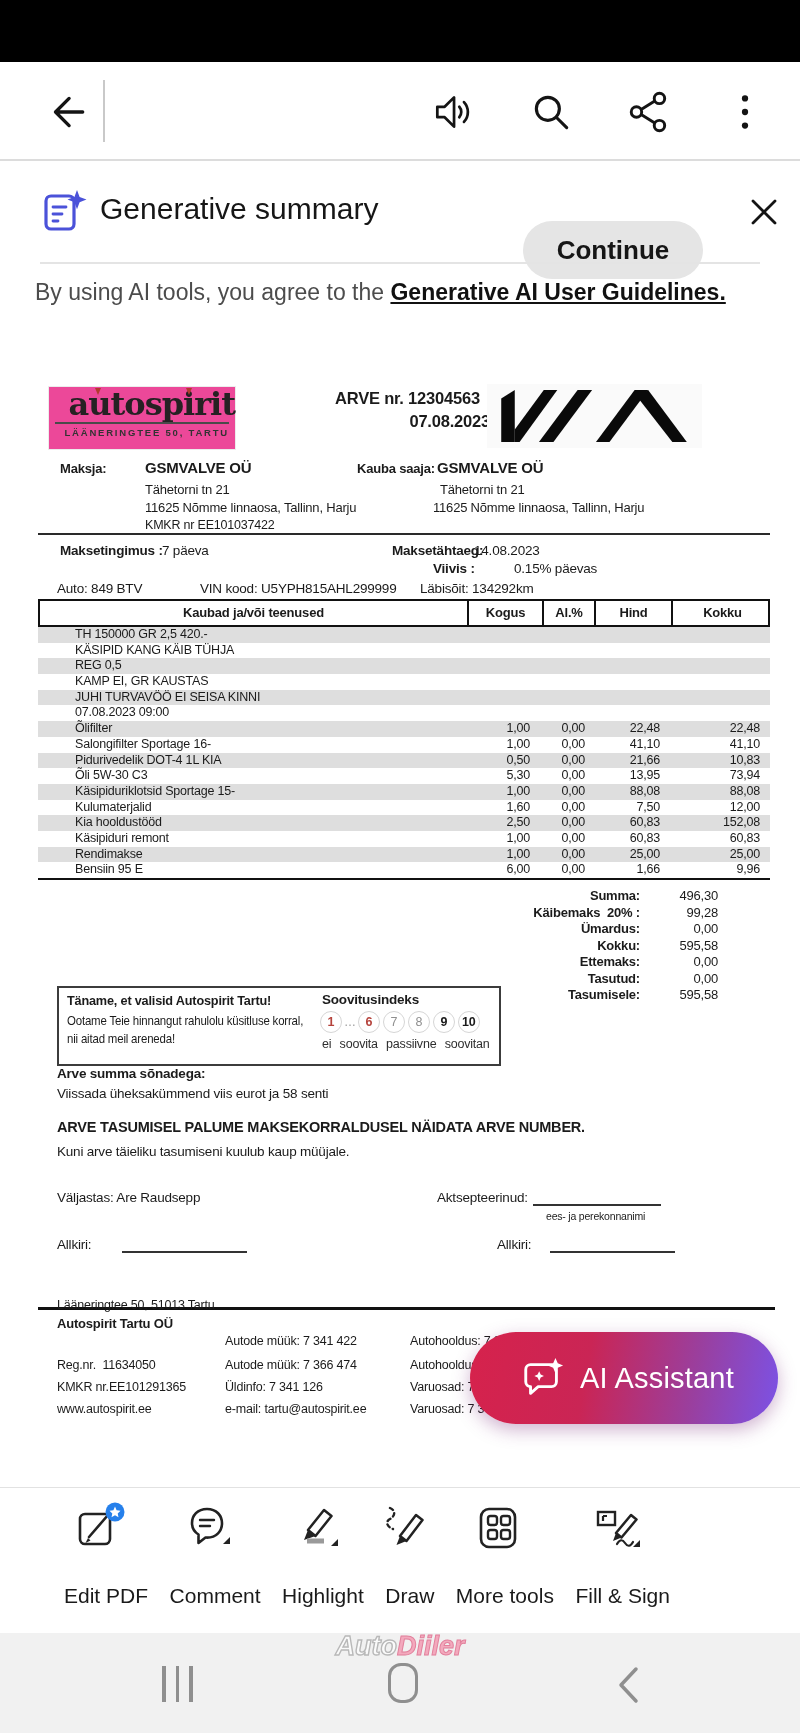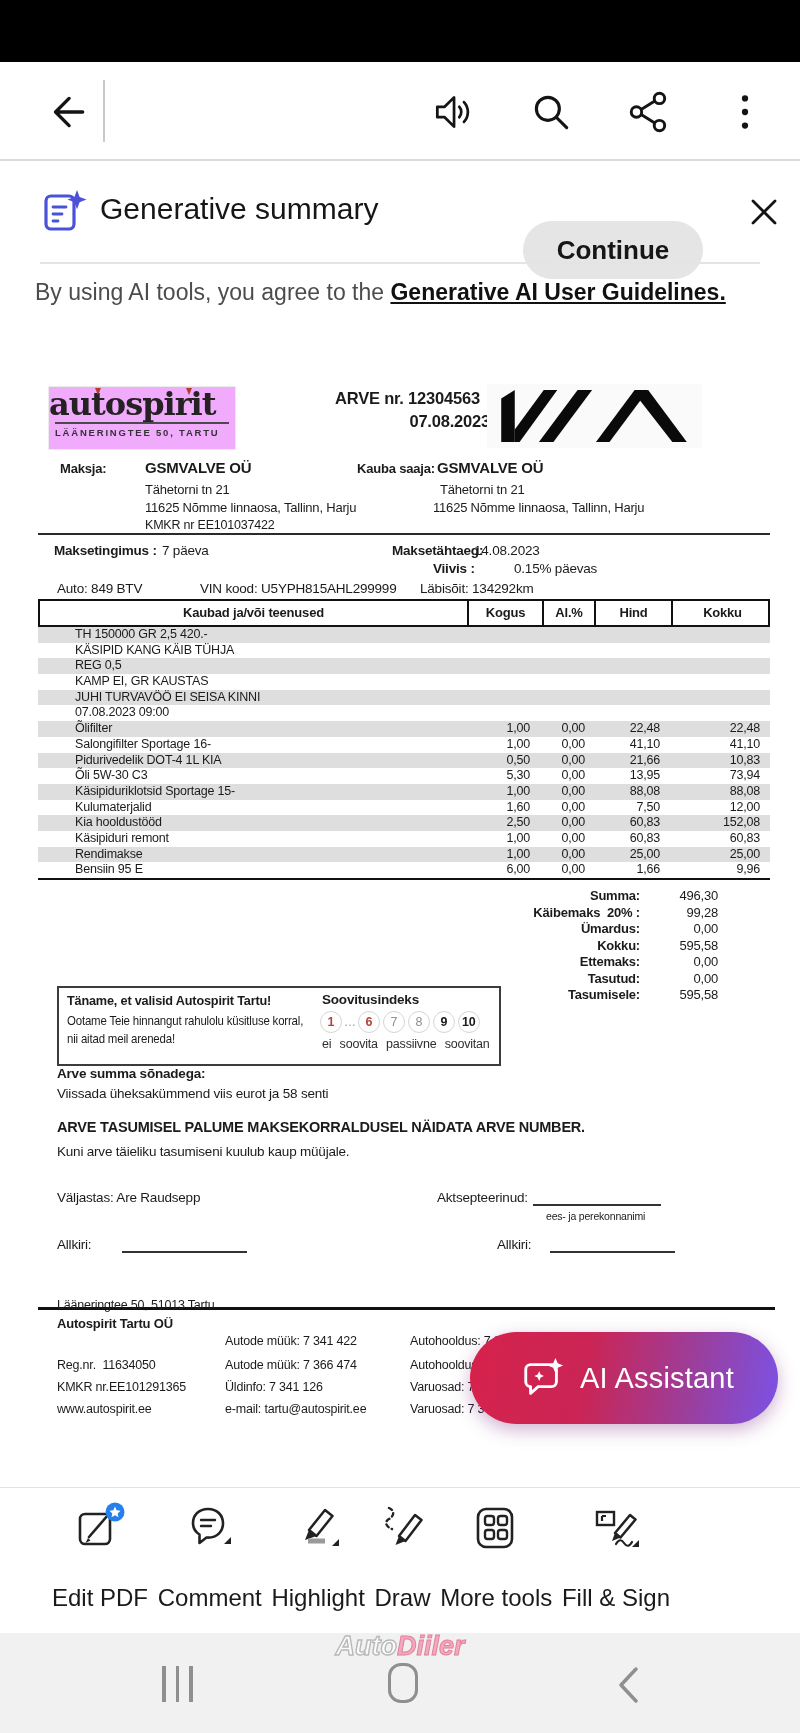--- a/index.html
+++ b/index.html
@@ -14,21 +14,21 @@
   
   .banner-icon{top:188px;left:42px;width:46px;height:46px;}
   .banner-title{top:192px;left:100px;font-size:30px;font-weight:500;color:#161616;}
   .continue-btn{top:181px;left:523px;width:180px;height:58px;border-radius:29px;background:#e5e5e5;font-size:26px;font-weight:600;color:#161616;display:flex;align-items:center;justify-content:center;border:none;margin-top:40px;}
   .close-btn{top:193px;left:740px;width:36px;height:36px;}
   .banner-divider{top:262px;left:40px;width:720px;height:2px;background:#e4e4e4;}
   .disclaimer{top:279px;left:35px;width:740px;font-size:23px;color:#4c4c4c;}
   .disclaimer b{color:#111;text-decoration:underline;font-weight:700;}
   
   .doc{letter-spacing:-0.2px;}
-  .logo-box{top:386px;left:48px;width:186px;height:62px;border:1px solid #ececec;background:#f0abfc;text-align:left;}
+  .logo-box{top:386px;left:48px;width:186px;height:62px;border:1px solid #ececec;background:#ec4899;text-align:right;}
   .logo-word{font-family:"DejaVu Serif",serif;font-size:32px;font-weight:600;color:#262123;line-height:34px;letter-spacing:-1px;}
   .logo-addr{margin:1px 6px 0 6px;border-top:2px solid #4a4a4a;padding-top:3px;font-size:9.5px;letter-spacing:1.8px;color:#333;font-weight:600;}
   .logo-acc{position:absolute;width:0;height:0;border-left:3px solid transparent;border-right:3px solid transparent;border-top:7px solid #b23b2e;top:1px;}
   .arve{top:389px;left:335px;width:155px;font-size:16.5px;font-weight:700;}
   .arve .d2{text-align:right;margin-top:4px;}
   .kia-box{top:384px;left:487px;width:215px;height:64px;background:#fafafa;display:flex;align-items:center;justify-content:center;}
   .lbl{font-weight:700;font-size:13px;}
   .t13{font-size:13px;} .t135{font-size:13.5px;}
   .name{font-weight:700;font-size:15px;}
   .hr1{top:533px;left:38px;width:732px;height:2px;background:#2a2a2a;}
@@ -68,21 +68,21 @@
   .fcompany{font-weight:700;font-size:13px;}
   .t125{font-size:12.5px;}
   
   .ai-pill{top:1332px;left:470px;width:308px;height:92px;border-radius:56px;background:linear-gradient(100deg,#d6224c 0%,#ca2555 38%,#9a3f9e 72%,#7b52e6 100%);display:flex;align-items:center;box-shadow:0 6px 18px rgba(120,40,120,.35);border:none;}
   .ai-label{color:#fff;font-size:29px;font-weight:500;margin-left:14px;letter-spacing:.2px;}
   
   .toolbar{top:1487px;left:0;width:800px;height:146px;background:#fff;border-top:1px solid #e2e2e2;}
   .tool-row{position:absolute;left:52px;top:14px;width:618px;display:flex;justify-content:space-between;}
   .tool{display:flex;flex-direction:column;align-items:center;background:none;border:none;padding:0;}
   .tool .ic{width:52px;height:52px;position:relative;}
-  .tool .tlabel{margin-top:30px;font-size:24px;color:#1a1a1a;white-space:nowrap;font-weight:500;}
+  .tool .tlabel{margin-top:30px;font-size:21px;color:#1a1a1a;white-space:nowrap;font-weight:500;margin-left:12px;}
   
   .sysbar{top:1633px;left:0;width:800px;height:100px;background:#f1f1f1;}
   .watermark{position:absolute;top:-2px;left:0;width:100%;text-align:center;font-size:27px;font-style:italic;font-weight:700;font-family:"Liberation Sans",sans-serif;}
   .wm1{color:#fafafa;-webkit-text-stroke:1.4px #b8b8b8;}
   .wm2{color:#f3a9bd;-webkit-text-stroke:1px #e2809c;}
   .recents{position:absolute;left:162px;top:33px;display:flex;gap:10px;}
   .recents i{display:block;width:3.5px;height:36px;background:#8f8f8f;}
   .homebtn{position:absolute;left:388px;top:30px;width:30px;height:40px;border:3.5px solid #8f8f8f;border-radius:13px;background:none;}
   .backnav{position:absolute;left:612px;top:32px;width:34px;height:40px;background:none;border:none;padding:0;}
   svg{display:block;}
@@ -189,21 +189,21 @@
   <span class="abs t13 doc" style="left:145px;top:482px;">Tähetorni tn 21</span>
   <span class="abs t13 doc" style="left:145px;top:500px;">11625 Nõmme linnaosa, Tallinn, Harju</span>
   <span class="abs doc" style="left:145px;top:518px;font-size:12.5px;">KMKR nr EE101037422</span>
   <span class="abs lbl doc" style="left:357px;top:461px;">Kauba saaja:</span>
   <span class="abs name doc" style="left:437px;top:459px;">GSMVALVE OÜ</span>
   <span class="abs t13 doc" style="left:440px;top:482px;">Tähetorni tn 21</span>
   <span class="abs t13 doc" style="left:433px;top:500px;">11625 Nõmme linnaosa, Tallinn, Harju</span>
 
   <div class="abs hr1"></div>
 
-  <span class="abs lbl doc" style="left:54px;top:543px;font-size:13.5px;">Maksetingimus :</span>
+  <span class="abs lbl doc" style="left:60px;top:543px;font-size:13.5px;">Maksetingimus :</span>
   <span class="abs t135 doc" style="left:162px;top:543px;">7 päeva</span>
   <span class="abs lbl doc" style="left:392px;top:543px;font-size:13.5px;">Maksetähtaeg:</span>
   <span class="abs t135 doc" style="left:474px;top:543px;">14.08.2023</span>
   <span class="abs lbl doc" style="left:433px;top:561px;font-size:13.5px;">Viivis :</span>
   <span class="abs t135 doc" style="left:474px;top:561px;margin-left:40px;">0.15% päevas</span>
 
   <span class="abs t135 doc" style="left:57px;top:581px;">Auto: 849 BTV</span>
   <span class="abs t135 doc" style="left:200px;top:581px;">VIN kood: U5YPH815AHL299999</span>
   <span class="abs t135 doc" style="left:420px;top:581px;">Läbisõit: 134292km</span>
 

